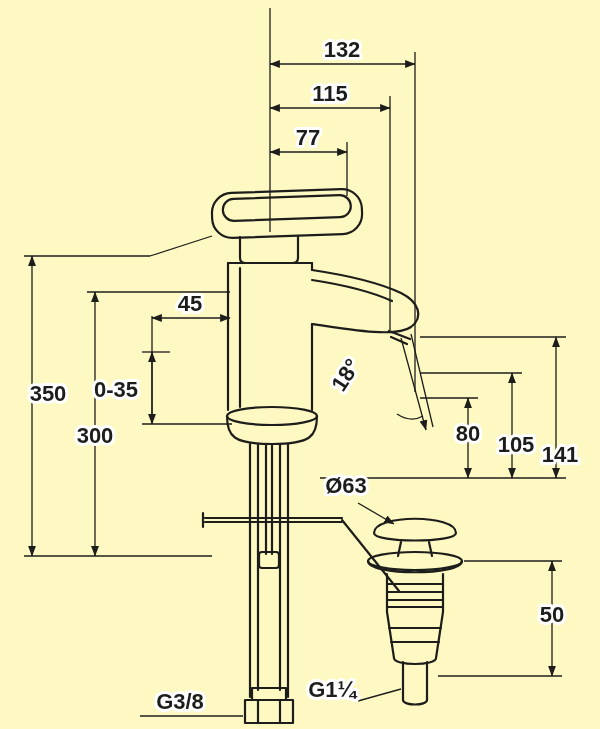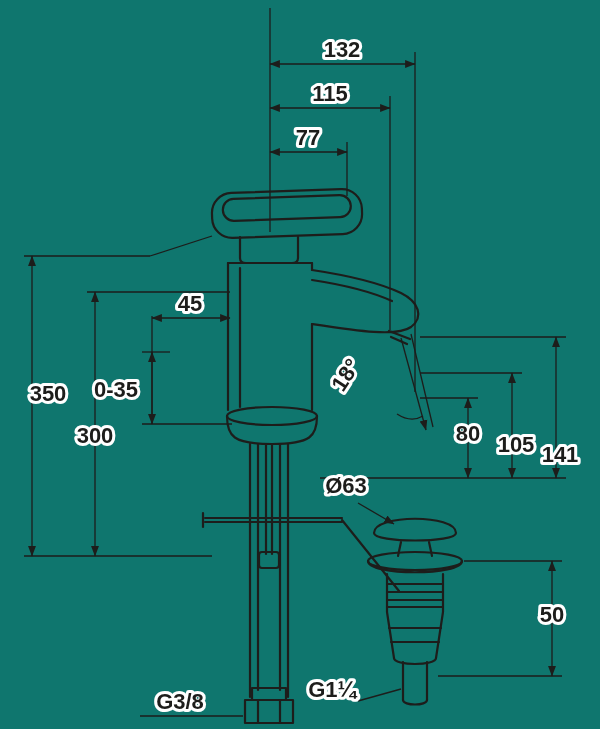--- a/index.html
+++ b/index.html
@@ -1,17 +1,17 @@
 <!DOCTYPE html>
 <html><head>
 <meta charset="utf-8">
 <style>
   html,body { margin:0; padding:0; background:#ffffff; }
   .stage {
-    width:600px; height:729px; background:#0f766e; position:relative;
+    width:600px; height:729px; background:#fef9c3; position:relative;
     font-family:"Liberation Sans", sans-serif; overflow:hidden;
   }
   svg { display:block; }
   svg text {
     font-family:"Liberation Sans", sans-serif;
     font-size:22px; font-weight:600; fill:#1d1d1b;
     text-anchor:middle;
     paint-order:stroke; stroke:#ffffff; stroke-width:6px; stroke-linejoin:round;
   }
   .ln  { fill:none; stroke:#1d1d1b; stroke-width:2.2; stroke-linecap:round; stroke-linejoin:round; }

